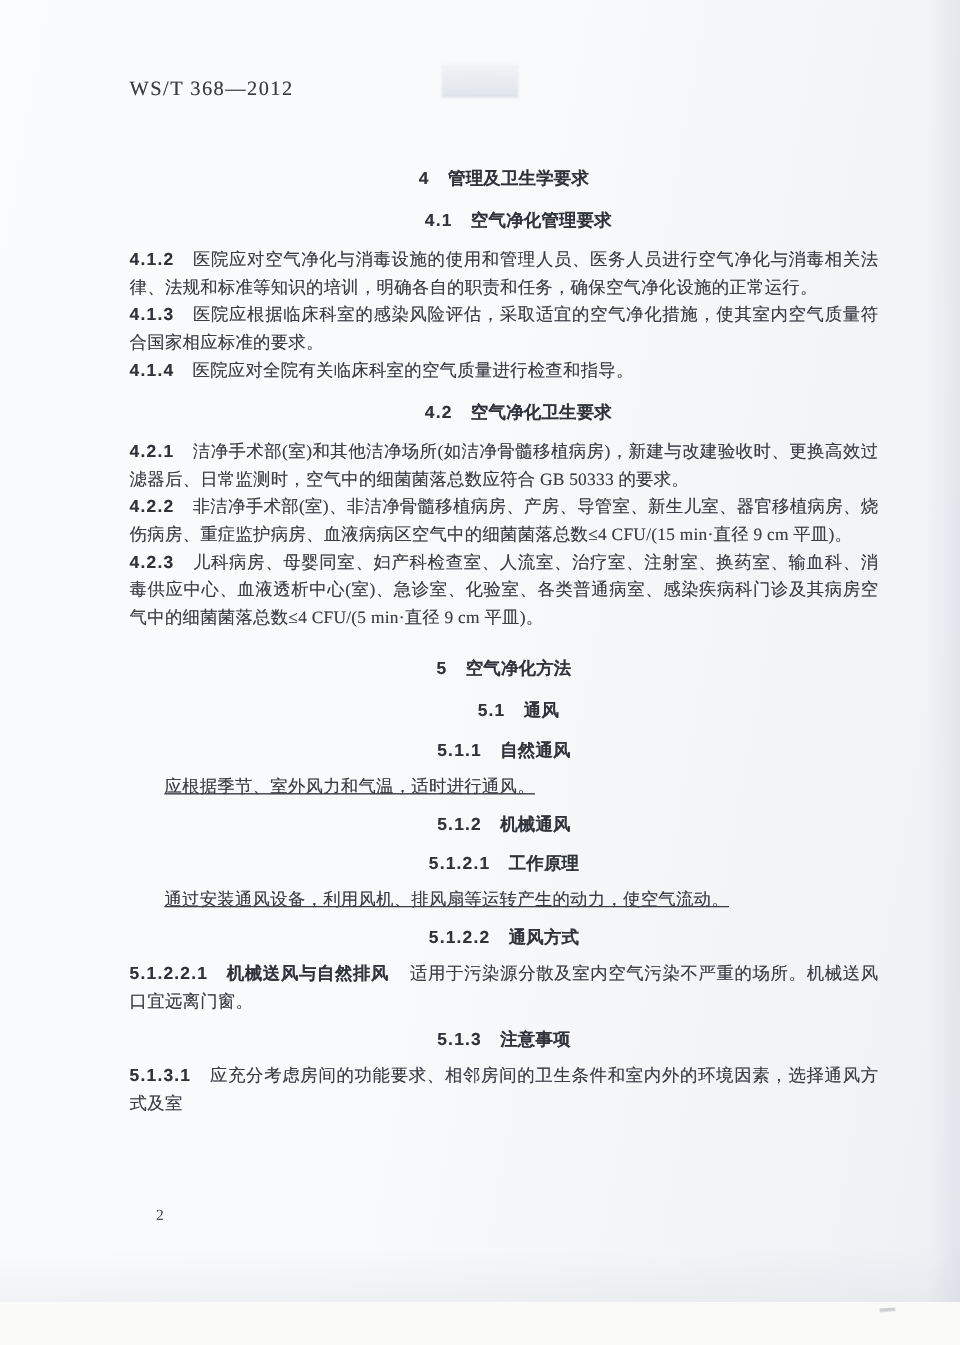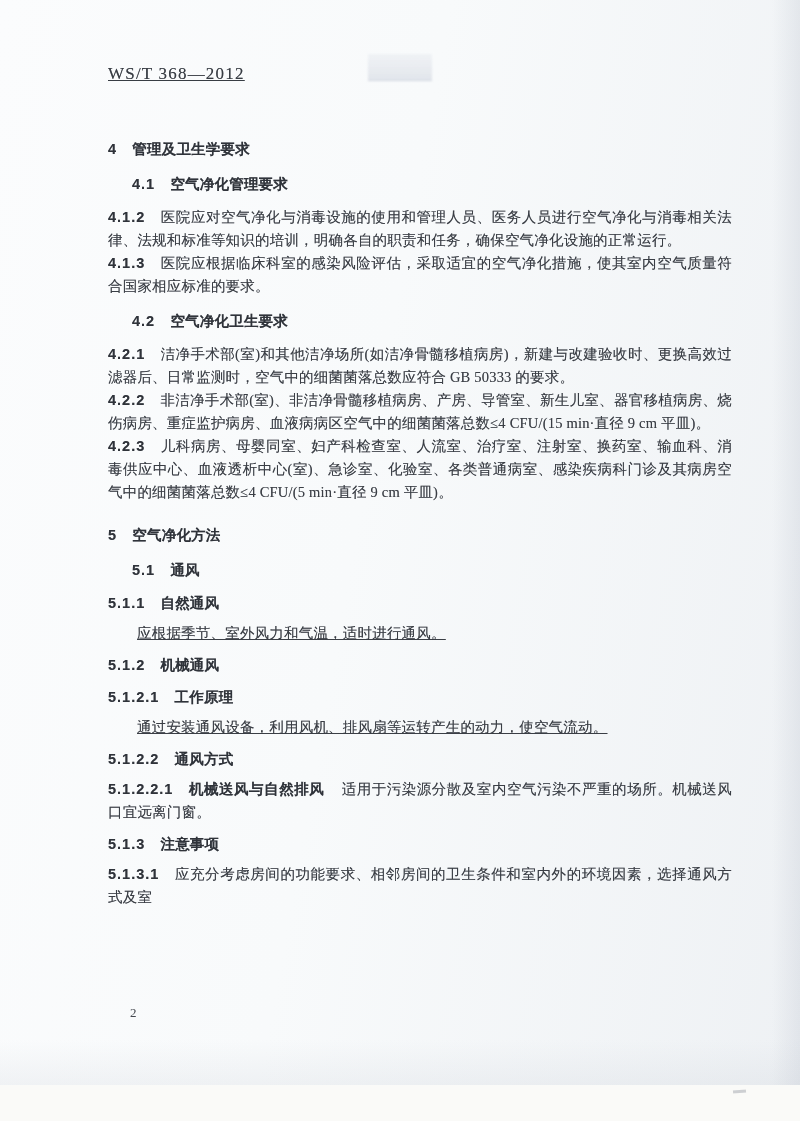--- a/index.html
+++ b/index.html
@@ -27,21 +27,20 @@
   }
   .bottom-strip{
     position:absolute;left:0;bottom:0;width:100%;height:36px;
     background:#fafaf8;
     pointer-events:none;
   }
   .doc-header{
     position:absolute;left:108px;top:64px;
     font-size:17px;letter-spacing:1.2px;color:#383d44;
     text-shadow:0 0 0.5px rgba(56,61,68,0.55);
-    text-decoration:underline;
   }
   .stamp{
     position:absolute;left:368px;top:54px;width:64px;height:26px;
     background:linear-gradient(to bottom,rgba(175,185,205,0.10),rgba(148,158,183,0.22));
     border-bottom:1px solid rgba(130,140,165,0.28);
     filter:blur(1px);
   }
   .speck{
     position:absolute;left:733px;top:1090px;width:13px;height:3px;
     background:rgba(120,126,140,0.35);
@@ -49,21 +48,21 @@
   }
   .content{
     position:absolute;left:108px;top:0;width:624px;
     padding-top:118px;
     font-size:14.5px;line-height:23px;letter-spacing:0.2px;
     text-shadow:0 0 0.4px rgba(58,62,69,0.5);
   }
   .block{margin:0;text-align:justify;}
   .h1,.h2,.h3,.h4{
     font-family:"Liberation Sans","DejaVu Sans",sans-serif;
-    font-weight:700;color:#2f333a;text-align:left;
+    font-weight:700;color:#2f333a;text-align:center;
   }
   .h1{margin-top:20px;margin-bottom:12px;}
   .h2{margin-top:12px;margin-bottom:10px;margin-left:24px;}
   .h3{margin-top:9px;margin-bottom:7px;}
   .h4{margin-top:9px;margin-bottom:7px;}
   .pindent{padding-left:2em;margin-top:6px;margin-bottom:6px;text-decoration:underline;}
   .num{
     font-family:"Liberation Sans","DejaVu Sans",sans-serif;
     font-weight:700;color:#2f333a;margin-right:1.05em;letter-spacing:1px;
   }
@@ -101,20 +100,23 @@
 
 
     <div class="block clause">
       <span class="num">4.1.2</span><span>医院应对空气净化与消毒设施的使用和管理人员、医务人员进行空气净化与消毒相关法律、法规和标准等知识的培训，明确各自的职责和任务，确保空气净化设施的正常运行。</span>
     </div>
 
     <div class="block clause">
       <span class="num">4.1.3</span><span>医院应根据临床科室的感染风险评估，采取适宜的空气净化措施，使其室内空气质量符合国家相应标准的要求。</span>
     </div>
 
+    <div class="block clause">
+      <span class="num">4.1.4</span><span>医院应对全院有关临床科室的空气质量进行检查和指导。</span>
+    </div>
 
     <div class="block h2">
       <span class="num">4.2</span><span>空气净化卫生要求</span>
     </div>
 
     <div class="block clause">
       <span class="num">4.2.1</span><span>洁净手术部(室)和其他洁净场所(如洁净骨髓移植病房)，新建与改建验收时、更换高效过滤器后、日常监测时，空气中的细菌菌落总数应符合 GB 50333 的要求。</span>
     </div>
 
     <div class="block clause">

